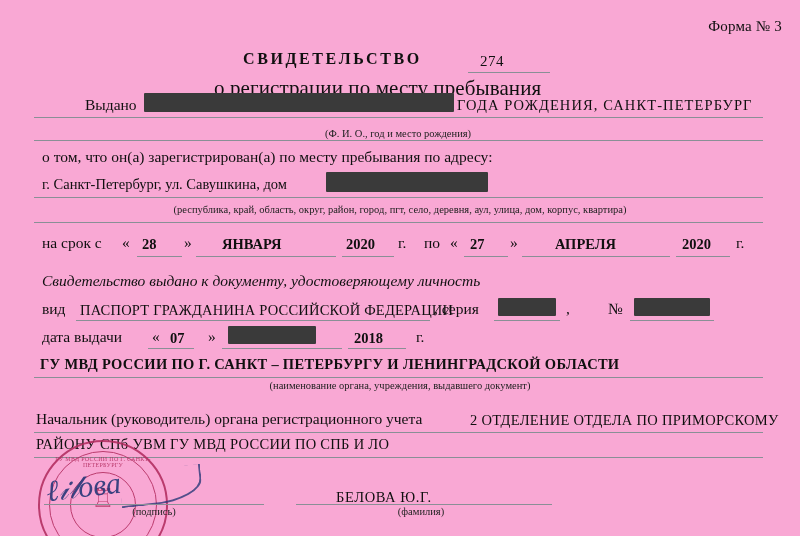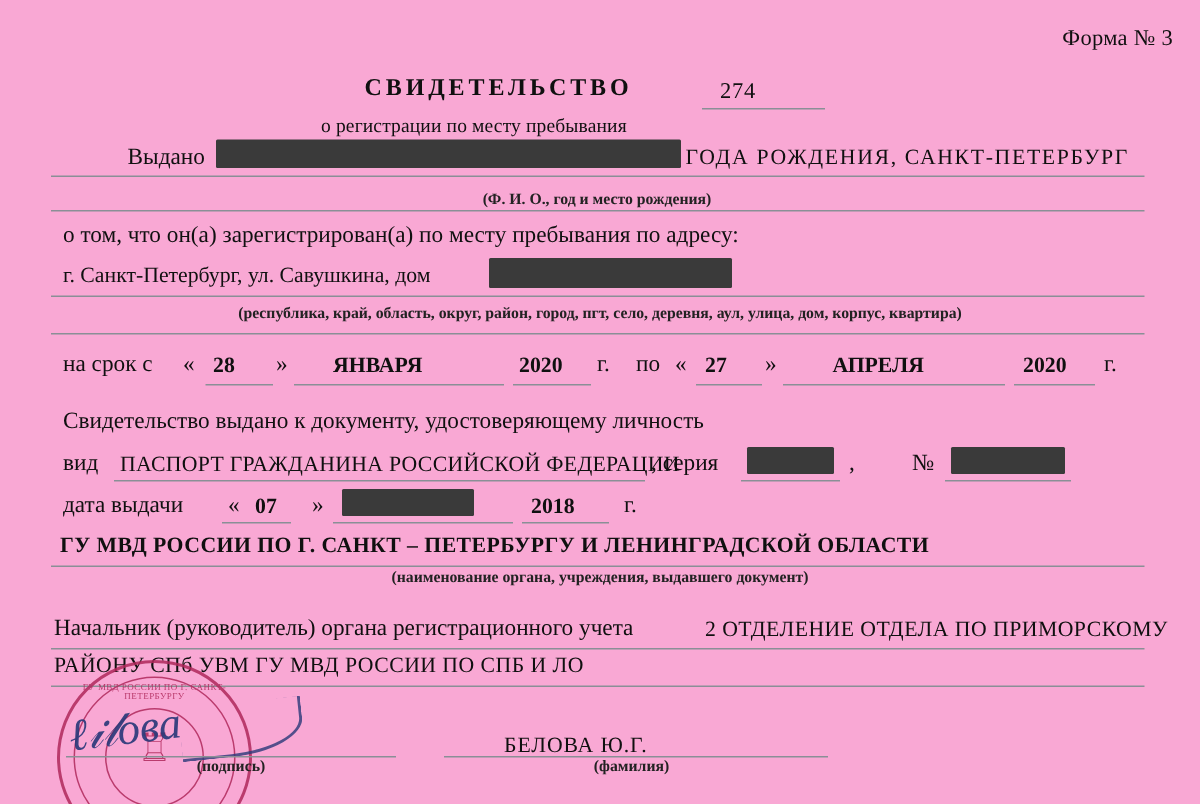--- a/index.html
+++ b/index.html
@@ -54,29 +54,29 @@
     position: absolute;
     left: 468px;
     top: 72px;
     width: 82px;
     border-bottom: 1px solid #8a8f96;
   }
   .subtitle {
     position: absolute;
     left: 214px;
     top: 76px;
-    font-size: 13px;
+    font-size: 21px;
     letter-spacing: .1px;
   }
   .lbl { position: absolute; font-size: 15.5px; }
   .lbl-sm { position: absolute; font-size: 10.5px; color: #222; }
   .val { position: absolute; font-size: 14.5px; }
   .val-sp { position: absolute; font-size: 14.5px; letter-spacing: 1.1px; }
   .bold { font-weight: bold; }
-  .center { text-align: center; font-weight: bold; }
+  .center { text-align: center; }
 
   
   .stamp {
     position: absolute;
     left: 38px;
     top: 440px;
     width: 126px;
     height: 126px;
     border: 2px solid #b0295c;
     border-radius: 50%;
@@ -179,21 +179,21 @@
   <div class="val bold" style="left:555px; top:236px;">АПРЕЛЯ</div>
   <div class="val bold" style="left:682px; top:236px;">2020</div>
   <div class="lbl" style="left:736px; top:234px;">г.</div>
   <div class="rule" style="left:137px; top:256px; width:45px;"></div>
   <div class="rule" style="left:196px; top:256px; width:140px;"></div>
   <div class="rule" style="left:342px; top:256px; width:52px;"></div>
   <div class="rule" style="left:464px; top:256px; width:44px;"></div>
   <div class="rule" style="left:522px; top:256px; width:148px;"></div>
   <div class="rule" style="left:676px; top:256px; width:54px;"></div>
 
-  <div class="lbl" style="left:42px; top:272px;">Свидетельство выдано к документу, удостоверяющему личность</div>
+  <div class="lbl" style="left:42px; top:272px;font-style:italic;">Свидетельство выдано к документу, удостоверяющему личность</div>
 
   <div class="lbl" style="left:42px; top:300px;">вид</div>
   <div class="val" style="left:80px; top:302px; letter-spacing:.2px;">ПАСПОРТ ГРАЖДАНИНА РОССИЙСКОЙ ФЕДЕРАЦИИ</div>
   <div class="lbl" style="left:434px; top:300px;">, серия</div>
   <div class="redact" style="left:498px; top:298px; width:58px; height:18px;"></div>
   <div class="lbl" style="left:566px; top:300px;">,</div>
   <div class="lbl" style="left:608px; top:300px;">№</div>
   <div class="redact" style="left:634px; top:298px; width:76px; height:18px;"></div>
   <div class="rule" style="left:76px; top:320px; width:354px;"></div>
   <div class="rule" style="left:494px; top:320px; width:66px;"></div>

